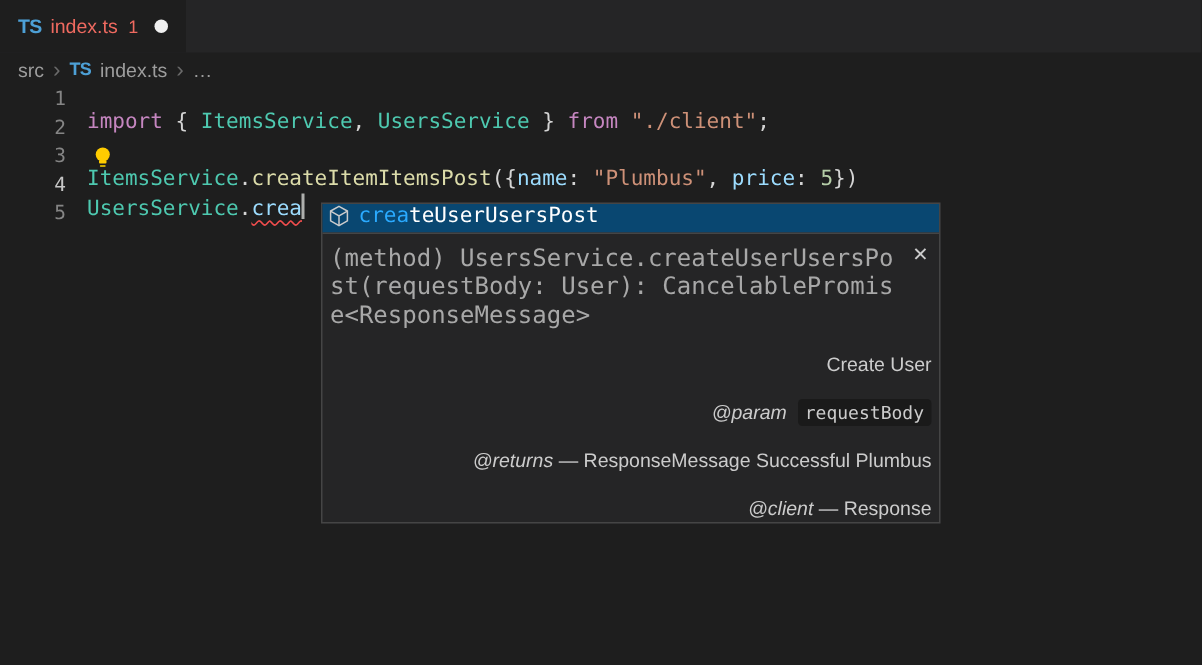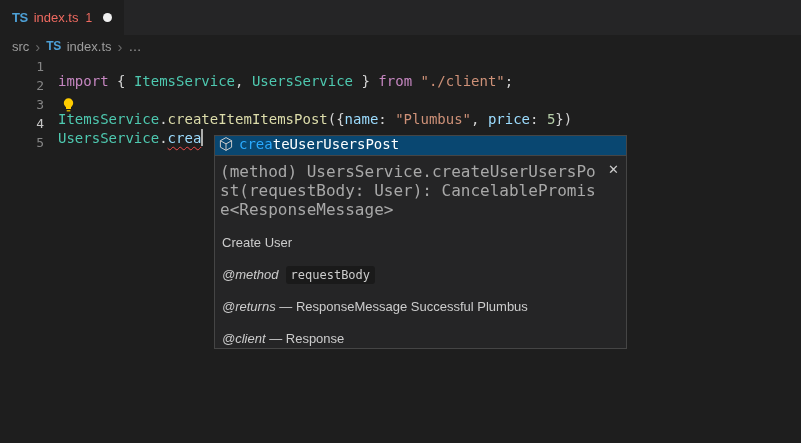--- a/index.html
+++ b/index.html
@@ -37,21 +37,21 @@
              border:1px solid #454545; z-index:5; }
   .suggest-row { height:19px; display:flex; align-items:flex-start; padding:0 3px; gap:5px;
                  font-family:"DejaVu Sans Mono", monospace; font-size:14px; color:#ffffff; cursor:pointer; }
   .cube { width:16px; height:16px; flex:none; }
   .suggest-label { white-space:pre; }
   .docs { border-top:1px solid #454545; height:193px; overflow:hidden; position:relative;
           padding:6px 5px 8px 5px; }
   .sig { font-family:"DejaVu Sans Mono", monospace; font-size:16px; line-height:19px;
          width:383px; white-space:pre-wrap; word-break:break-all; }
   .close-btn { position:absolute; top:6px; right:7px; font-size:13px; color:#cccccc; cursor:pointer; }
-  .doc-p { font-size:13px; color:#cccccc; line-height:16px; margin:16px 0 0 2px; }
+  .doc-p { font-size:13px; color:#cccccc; line-height:16px; margin:16px 0 0 14px;text-align:right; }
   .tag { font-style:italic; }
   .chip { font-family:"DejaVu Sans Mono", monospace; font-size:12px; padding:2px 5px;
           border-radius:3px; color:#cccccc; margin-left:7px; }
 </style>
 </head>
 <body>
 
 <div class="tabbar">
   <div class="tab">
     <span class="ts-icon" style="color: rgb(77, 160, 214);">TS</span>
@@ -104,18 +104,18 @@
       <path d="M8 1.6 L13.6 4.7 V11.2 L8 14.4 L2.4 11.2 V4.7 Z" fill="none" stroke="#cccccc" stroke-width="1"></path>
       <path d="M2.4 4.7 L8 7.9 L13.6 4.7 M8 7.9 V14.4" fill="none" stroke="#cccccc" stroke-width="1"></path>
     </svg>
     <span class="suggest-label"><span style="color: rgb(42, 170, 255);">crea</span><span>teUserUsersPost</span></span>
   </div>
   <div class="docs">
     <div class="sig" style="color: rgb(168, 168, 168);">(method) UsersService.createUserUsersPost(requestBody: User): CancelablePromise&lt;ResponseMessage&gt;</div>
     <span class="close-btn">✕</span>
     <p class="doc-p">Create User</p>
     <div id="doc-tags">
-        <p class="doc-p"><span class="tag">@method</span><span class="chip" style="background-color: rgb(26, 26, 26);">requestBody</span></p>
+        <p class="doc-p"><span class="tag">@param</span><span class="chip" style="background-color: rgb(26, 26, 26);">requestBody</span></p>
         <p class="doc-p"><span class="tag">@returns</span><span> — ResponseMessage Successful Plumbus</span></p>
         <p class="doc-p"><span class="tag">@client</span><span> — Response</span></p>
       </div>
   </div>
 </div>
 
 </body></html>

